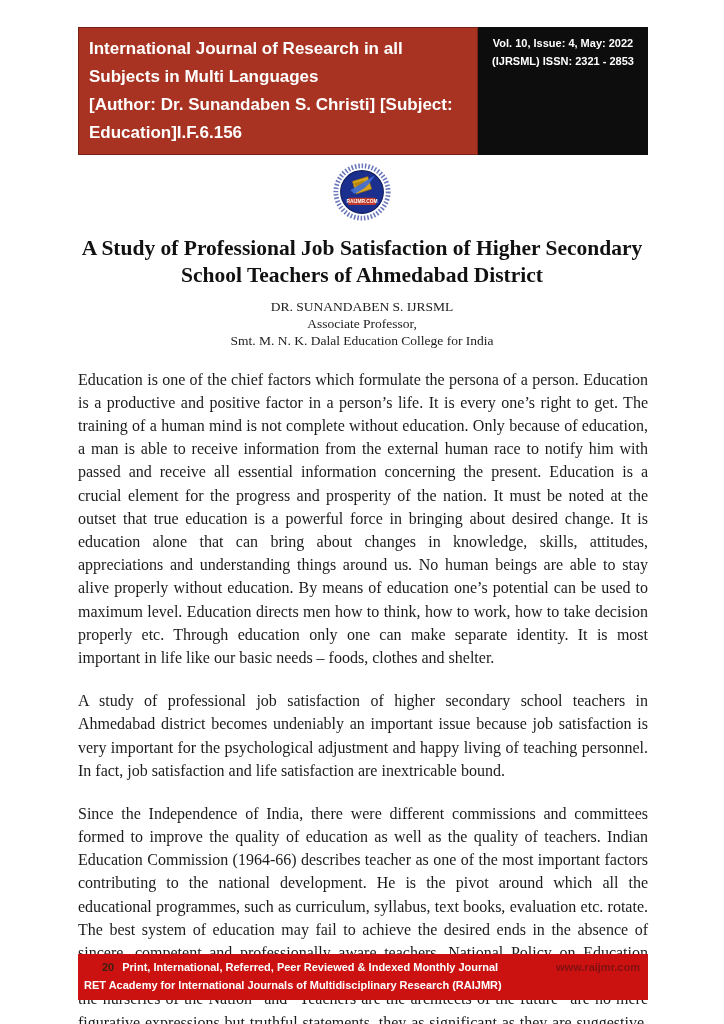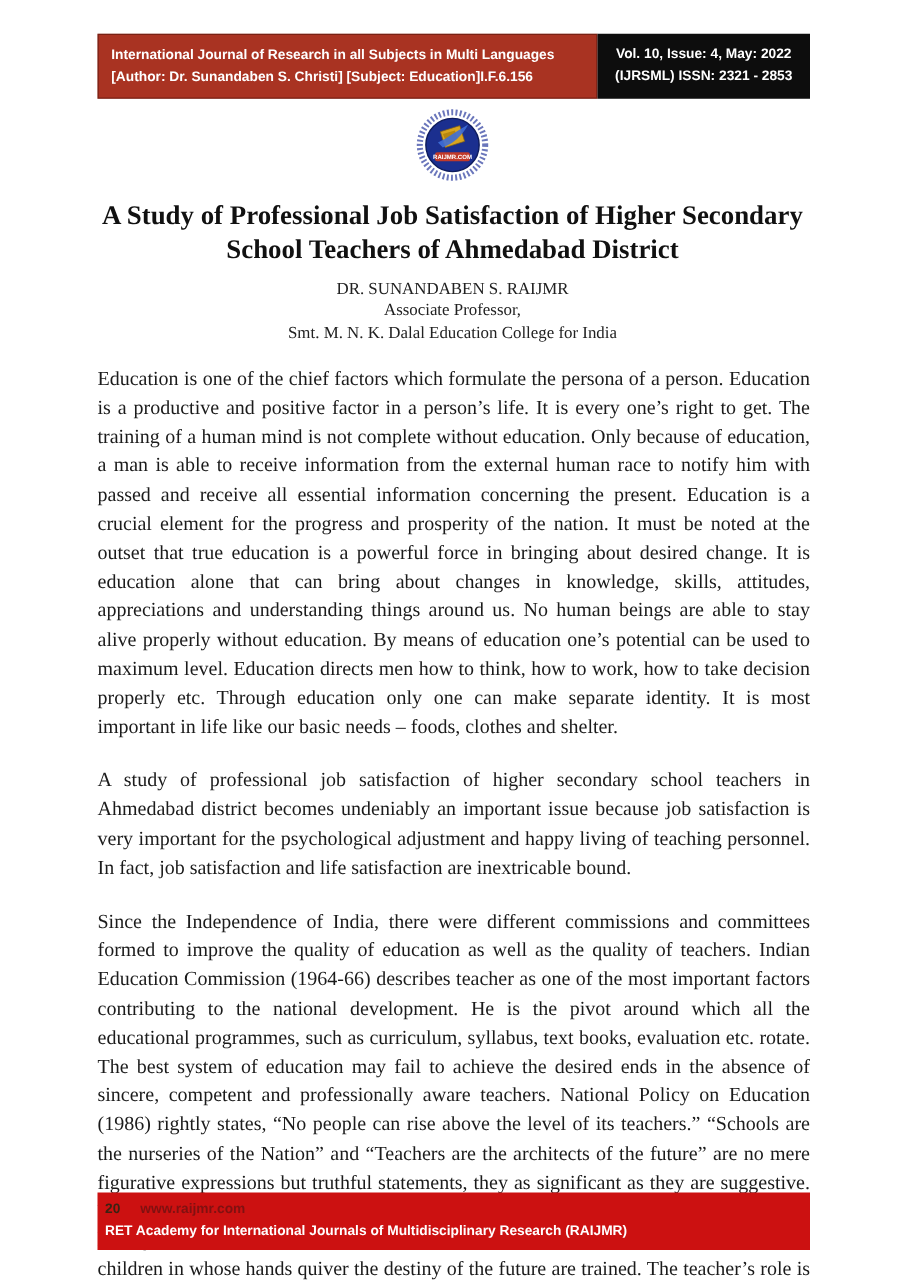--- a/index.html
+++ b/index.html
@@ -26,21 +26,21 @@
     margin:27px 76px 0 78px;
   }
   .header-left{
     flex:0 0 400px;
     box-sizing:border-box;
     background:var(--header-red);
     border:1px solid rgba(60,10,5,.45);
     color:#fff;
     font-family:"Liberation Sans", sans-serif;
     font-weight:bold;
-    font-size:11px;
+    font-size:17px;
     line-height:1.65;
     padding:7px 10px;
   }
   .header-right{
     flex:1 1 auto;
     box-sizing:border-box;
     background:var(--header-black);
     color:#fff;
     font-family:"Liberation Sans", sans-serif;
     font-weight:bold;
@@ -91,21 +91,21 @@
     left:78px;right:76px;bottom:24px;
     background:var(--footer-red);
     color:#fff;
     font-family:"Liberation Sans", sans-serif;
     font-weight:bold;
     font-size:11px;
     line-height:1.7;
     padding:4px 8px 5px 6px;
     box-sizing:border-box;
   }
-  .footer-line1{display:flex;align-items:baseline;}
+  .footer-line1{display:flex;align-items:baseline;margin-left:18px;}
   .footer-pageno{color:#3A2313;margin-right:8px;}
   .footer-journal{flex:1 1 auto;}
   .footer-website{color:var(--footer-text-dark);margin-left:8px;text-align:center;}
   .footer-line2{text-align:left;}
 </style>
 </head>
 <body>
 
 <div class="page">
 
@@ -129,32 +129,33 @@
       <path d="M24 23 L34 20 L36 27 L27 30 Z" fill="#B7860F"></path>
       <path d="M20 30 C28 26, 36 20, 45 15 C40 24, 34 30, 24 34 Z" fill="#3F6FD8" opacity="0.9"></path>
       <rect x="17.5" y="38" width="29" height="7.5" rx="2" fill="#C03A2B"></rect>
       <text x="32" y="43.6" text-anchor="middle" font-family="Liberation Sans, sans-serif" font-size="5" font-weight="bold" fill="#FFFFFF">RAIJMR.COM</text>
     </svg>
   </div>
 
   <h1 class="title">A Study of Professional Job Satisfaction of Higher Secondary School Teachers of Ahmedabad District</h1>
 
   <div class="author-block">
-    <div>DR. SUNANDABEN S. RAIJMR</div>
+    <div>DR. SUNANDABEN S. IJRSML</div>
     <div>Associate Professor,</div>
     <div>Smt. M. N. K. Dalal Education College for India</div>
   </div>
 
   <div class="content">
     <p>Education is one of the chief factors which formulate the persona of a person. Education is a productive and positive factor in a person’s life. It is every one’s right to get. The training of a human mind is not complete without education. Only because of education, a man is able to receive information from the external human race to notify him with passed and receive all essential information concerning the present. Education is a crucial element for the progress and prosperity of the nation. It must be noted at the outset that true education is a powerful force in bringing about desired change. It is education alone that can bring about changes in knowledge, skills, attitudes, appreciations and understanding things around us. No human beings are able to stay alive properly without education. By means of education one’s potential can be used to maximum level. Education directs men how to think, how to work, how to take decision properly etc. Through education only one can make separate identity. It is most important in life like our basic needs – foods, clothes and shelter.</p>
     <p>A study of professional job satisfaction of higher secondary school teachers in Ahmedabad district becomes undeniably an important issue because job satisfaction is very important for the psychological adjustment and happy living of teaching personnel. In fact, job satisfaction and life satisfaction are inextricable bound.</p>
     <p>Since the Independence of India, there were different commissions and committees formed to improve the quality of education as well as the quality of teachers. Indian Education Commission (1964-66) describes teacher as one of the most important factors contributing to the national development. He is the pivot around which all the educational programmes, such as curriculum, syllabus, text books, evaluation etc. rotate. The best system of education may fail to achieve the desired ends in the absence of sincere, competent and professionally aware teachers. National Policy on Education (1986) rightly states, “No people can rise above the level of its teachers.” “Schools are the nurseries of the Nation” and “Teachers are the architects of the future” are no mere figurative expressions but truthful statements, they as significant as they are suggestive. Victories are won, peace is preserved, progress is achieved, civilization is built up and history is made in educational institutions, which are the seed beds of culture, where children in whose hands quiver the destiny of the future are trained. The teacher’s role is thus as important as his responsibility is onerous. Now a days, there is, however a general feeling that the teachers do not have satisfaction in their Job. There seems to be growing discontentment towards their job as a result of which standard of education is falling. Teachers are dissatisfied in spite of different plans and programmes, which have been implemented to improve their job. Job satisfaction consists of total body of feeling about the nature of job promotion, nature of supervision etc. that an individual has about his job. If the sum total of influence of these factors arises to feelings of satisfaction, individual has job satisfaction. Under such circumstances, it is essential that the proper understanding concerning satisfaction emanating from the job life be obtained.</p>
   </div>
 
   <div class="footer">
     <div class="footer-line1">
       <span class="footer-pageno">20</span>
+      <span class="footer-journal">Print, International, Referred, Peer Reviewed &amp; Indexed Monthly Journal</span>
       <span class="footer-website">www.raijmr.com</span>
     </div>
     <div class="footer-line2">RET Academy for International Journals of Multidisciplinary Research (RAIJMR)</div>
   </div>
 
 </div>
 
 </body></html>

